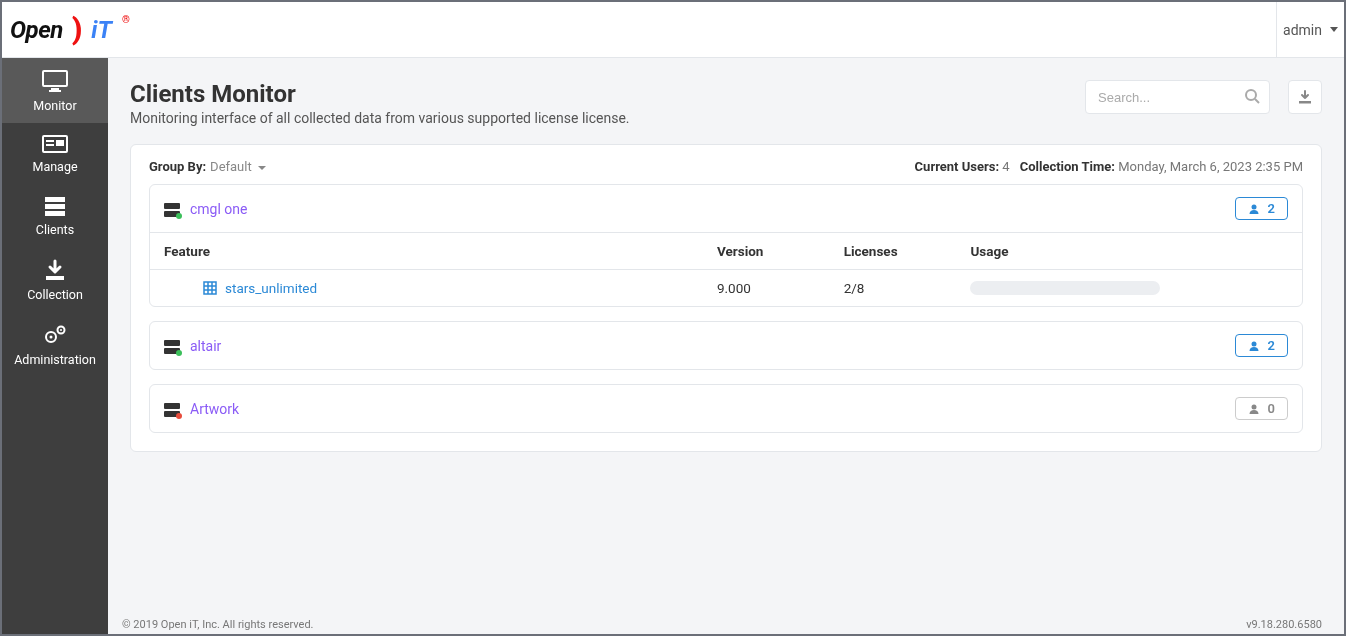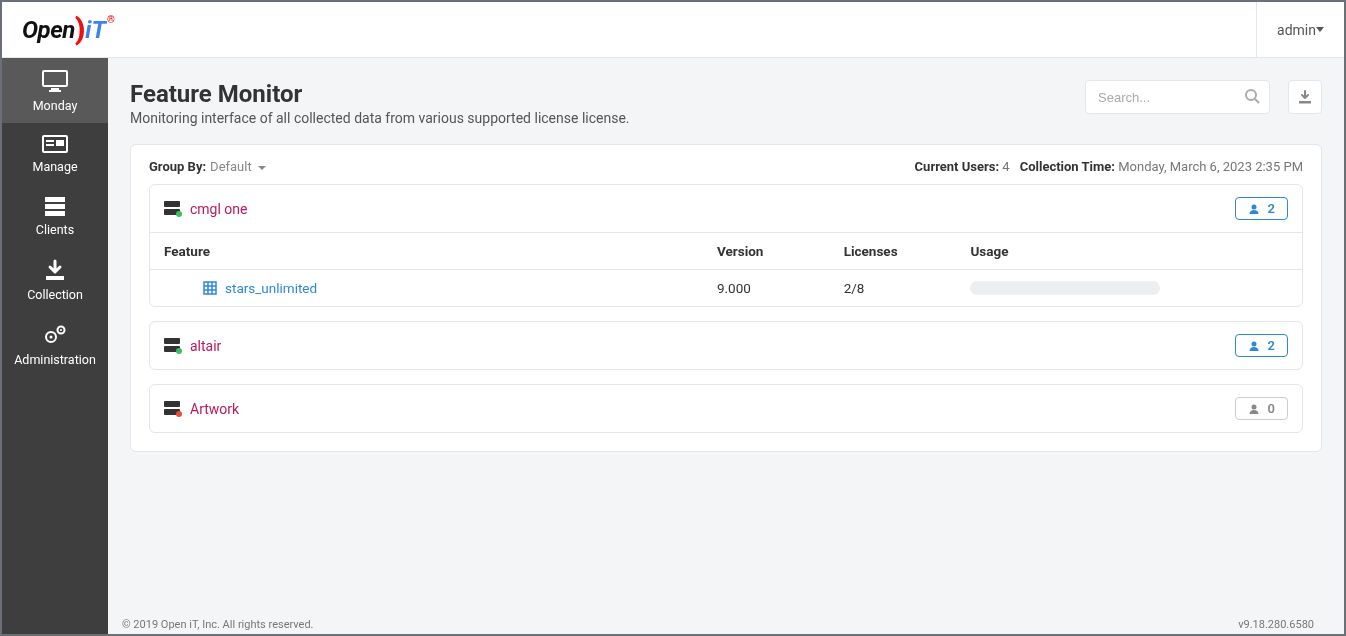--- a/index.html
+++ b/index.html
@@ -21,27 +21,27 @@
     border:2px solid #6b6f78;
     width:1346px;height:636px;overflow:hidden;position:relative;
   }
 
   
   .topbar{
     height:56px;background:#fff;border-bottom:1px solid var(--border);
     display:flex;align-items:center;justify-content:space-between;
     padding:0 0 0 8px;position:relative;z-index:2;
   }
-  .logo{font-weight:700;font-size:24px;display:flex;align-items:center;gap:0;margin-left:12px;}
+  .logo{font-weight:700;font-size:24px;display:flex;align-items:center;gap:9px;}
   .logo .open{color:#111;font-style:italic;letter-spacing:-0.5px;}
   .logo .paren{color:#e11;font-weight:900;font-size:30px;position:relative;top:-1px;}
   .logo .it{color:#3b82f6;font-style:italic;}
   .logo .reg{color:#e11;font-size:10px;position:relative;top:-10px;left:1px;}
   .user-menu{
-    height:100%;display:flex;align-items:center;gap:0;padding:0 20px;
+    height:100%;display:flex;align-items:center;gap:8px;padding:0 6px;
     border-left:1px solid var(--border);color:#555;cursor:pointer;
   }
   .caret-down{width:0;height:0;border-left:4px solid transparent;border-right:4px solid transparent;border-top:5px solid #555;}
 
   
   .sidebar{
     position:absolute;top:56px;bottom:0;left:0;width:106px;background:var(--sidebar);
     display:flex;flex-direction:column;
   }
   .nav-item{
@@ -86,21 +86,21 @@
   .panel-top .right .lbl{font-weight:700;}
   .panel-top .right .val{color:#777;}
 
   .group{
     border:1px solid var(--border);border-radius:6px;margin-bottom:14px;background:#fff;
   }
   .group-head{
     display:flex;align-items:center;justify-content:space-between;
     padding:12px 14px;
   }
-  .group-title{display:flex;align-items:flex-start;gap:10px;font-size:14px;color:#be185d;}
+  .group-title{display:flex;align-items:flex-end;gap:10px;font-size:14px;color:#8b5cf6;}
   .server-icon{position:relative;width:16px;height:14px;}
   .server-icon .bar{position:absolute;left:0;width:16px;height:6px;background:#333;border-radius:1px;}
   .server-icon .bar.top{top:0;}
   .server-icon .bar.bot{bottom:0;}
   .server-icon .dot{position:absolute;width:6px;height:6px;border-radius:50%;bottom:-2px;right:-2px;}
   .dgreen{background:#3bbf5a;}
   .dred{background:#e74c3c;}
 
   .badge{
     display:flex;align-items:center;gap:8px;border:1px solid;border-radius:4px;
@@ -123,21 +123,21 @@
   .progress{
     position:relative;height:14px;background:#eceef1;border-radius:8px;overflow:hidden;width:190px;
   }
   .progress .fill{
     position:absolute;left:0;top:0;bottom:0;background:var(--green);border-radius:8px;
     color:#fff;font-size:10px;font-weight:700;display:flex;align-items:center;justify-content:center;margin-top:27px;
   }
 
   
   .footer{
-    position:absolute;left:106px;right:16px;bottom:0;height:20px;
+    position:absolute;left:106px;right:8px;bottom:0;height:20px;
     display:flex;align-items:center;justify-content:space-between;
     padding:0 14px;font-size:11px;color:#777;background:var(--bg);
   }
 </style>
 </head>
 <body>
 
 <div class="topbar">
   <div class="logo">
     <span class="open">Open</span>
@@ -151,21 +151,21 @@
   </div>
 </div>
 
 <div class="sidebar">
   <div class="nav-item active">
     <svg width="28" height="22" viewBox="0 0 28 22" fill="#fff">
         <rect x="2" y="1" width="24" height="15" rx="1" fill="none" stroke="#fff" stroke-width="2"></rect>
         <rect x="10" y="18" width="8" height="2"></rect>
         <rect x="8" y="20" width="12" height="2"></rect>
       </svg>
-    <span>Monday</span>
+    <span>Monitor</span>
   </div>
   <div class="nav-item">
     <svg width="26" height="18" viewBox="0 0 26 18" fill="#fff">
         <rect x="1" y="1" width="24" height="16" rx="1" fill="none" stroke="#fff" stroke-width="2"></rect>
         <rect x="4" y="5" width="8" height="2"></rect>
         <rect x="4" y="9" width="8" height="2"></rect>
         <rect x="14" y="5" width="8" height="6"></rect>
       </svg>
     <span>Manage</span>
   </div>
@@ -191,21 +191,21 @@
         <circle cx="19" cy="6" r="3.5" fill="none" stroke="#fff" stroke-width="2"></circle>
         <circle cx="19" cy="6" r="1"></circle>
       </svg>
     <span>Administration</span>
   </div>
 </div>
 
 <div class="main">
   <div class="page-head">
     <div>
-      <h1 class="page-title">Feature Monitor</h1>
+      <h1 class="page-title">Clients Monitor</h1>
       <p class="page-sub">Monitoring interface of all collected data from various supported license license.</p>
     </div>
     <div class="head-actions">
       <div class="search-wrap">
         <input class="search-input" placeholder="Search..." style="">
         <span class="search-icon">
           <svg width="16" height="16" viewBox="0 0 16 16" fill="none" stroke="#aaa" stroke-width="2">
               <circle cx="7" cy="7" r="5"></circle>
               <line x1="11" y1="11" x2="15" y2="15"></line>
             </svg>

